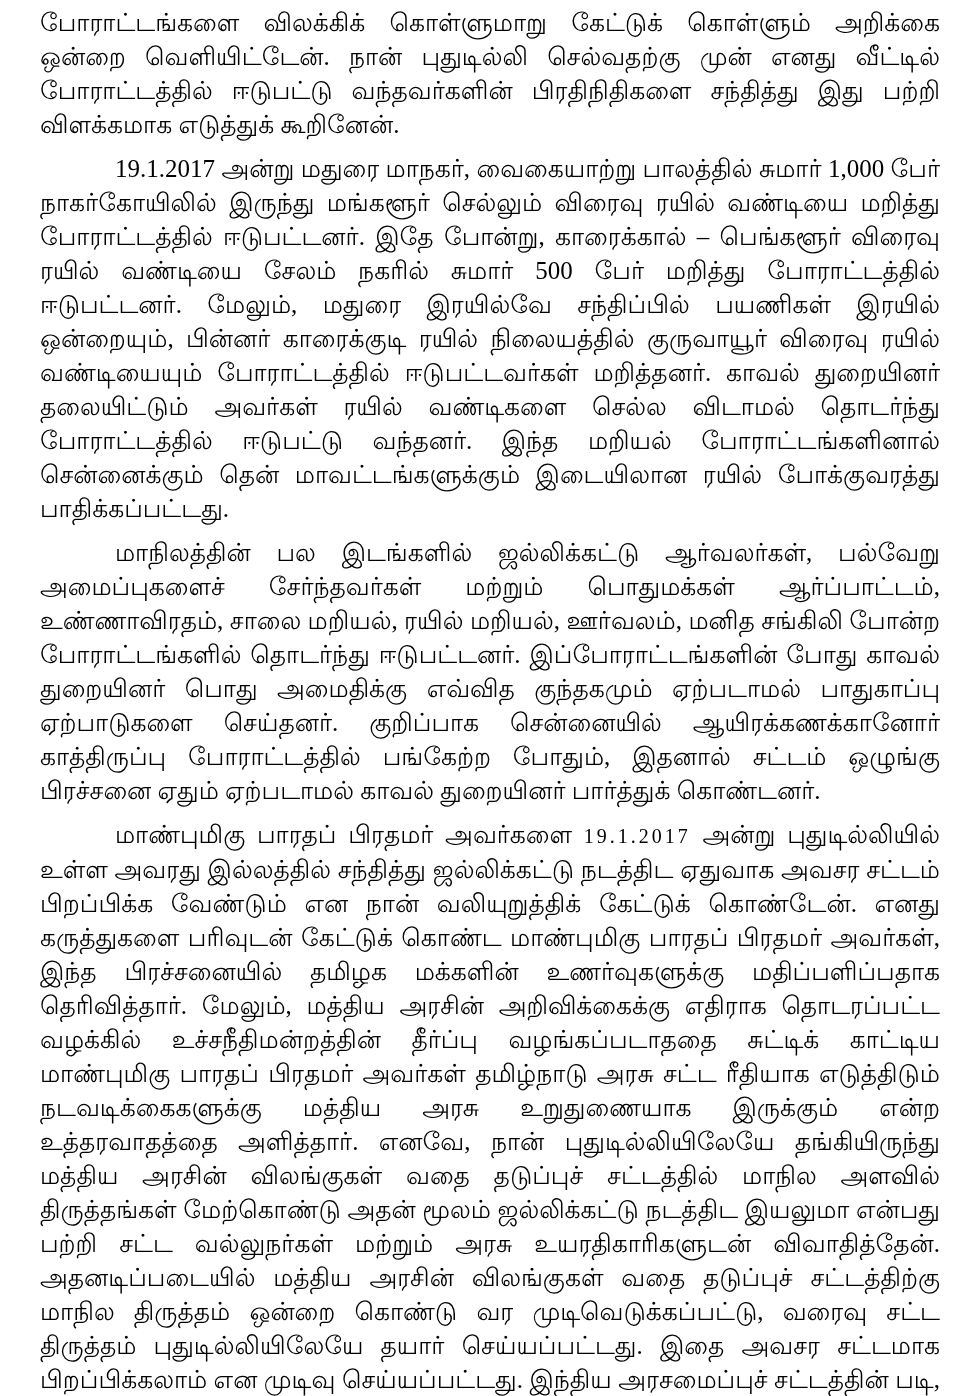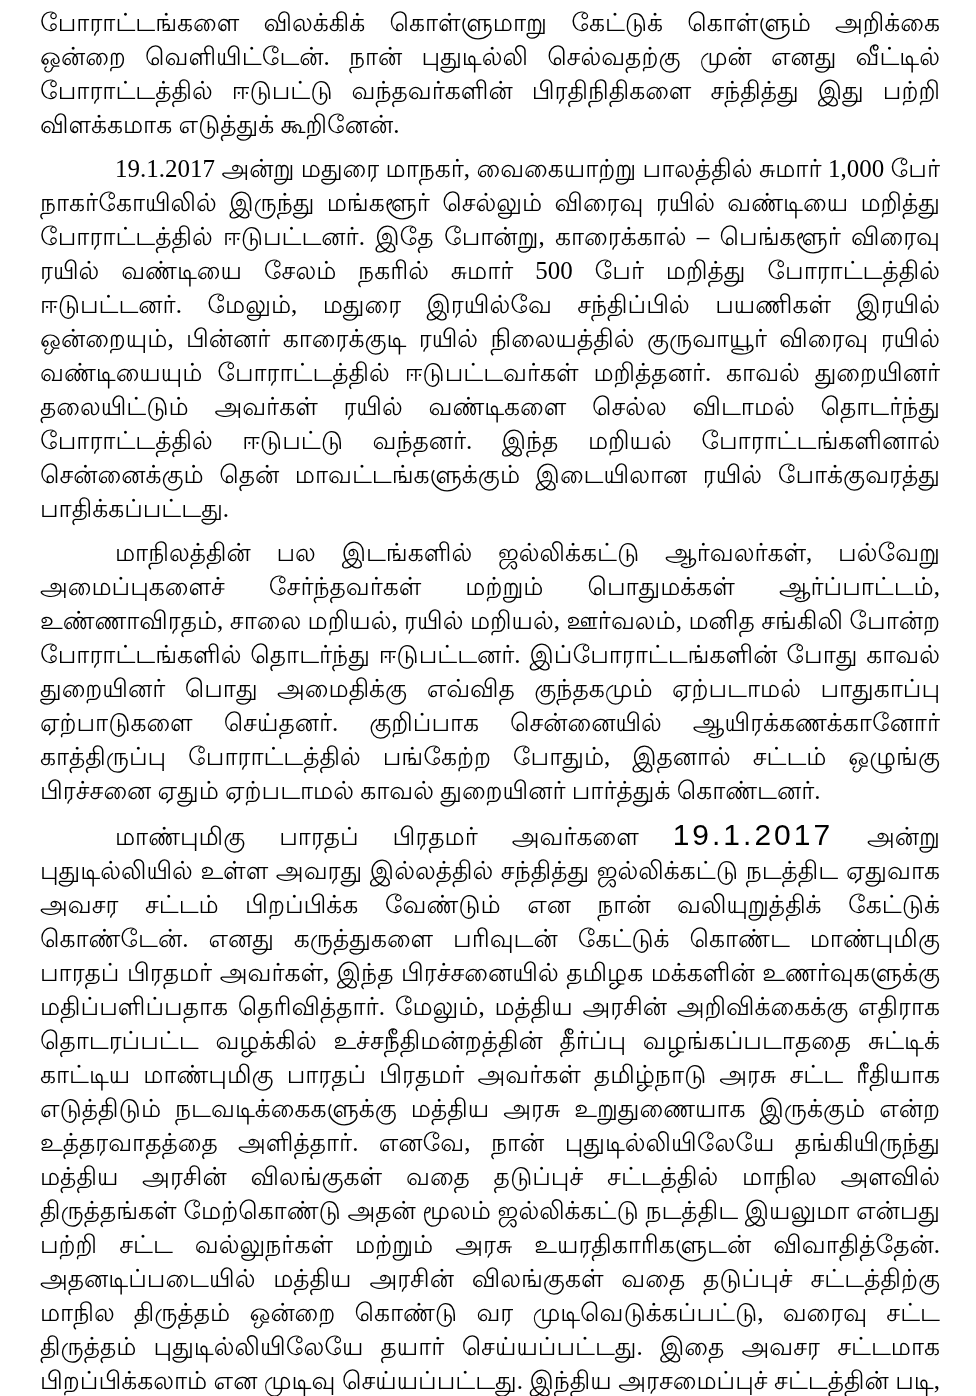--- a/index.html
+++ b/index.html
@@ -24,22 +24,22 @@
     text-align: justify;
   }
   .para {
     margin: 0 0 10px 0;
     text-align: justify;
   }
   .para.indent {
     text-indent: 75px;
   }
   .date-latin {
-    font-family: Liberation Sans, sans-serif;
-    font-size: 30px;
+    font-family: Liberation Serif, serif;
+    font-size: 20px;
     letter-spacing: 3px;
     white-space: nowrap;
   }
 </style>
 </head>
 <body>
 
 <div class="page">
 
   <p class="para">போராட்டங்களை விலக்கிக் கொள்ளுமாறு கேட்டுக் கொள்ளும் அறிக்கை ஒன்றை வெளியிட்டேன். நான் புதுடில்லி செல்வதற்கு முன் எனது வீட்டில் போராட்டத்தில் ஈடுபட்டு வந்தவர்களின் பிரதிநிதிகளை சந்தித்து இது பற்றி விளக்கமாக எடுத்துக் கூறினேன்.</p>

